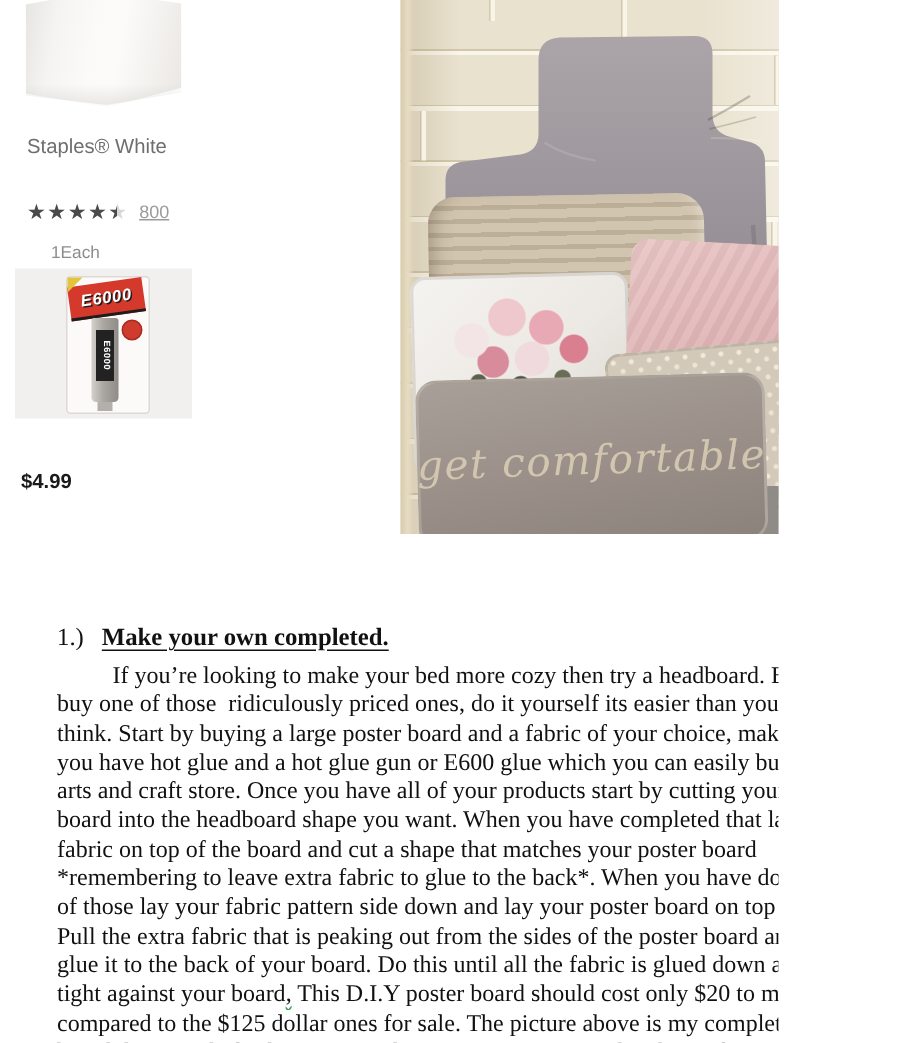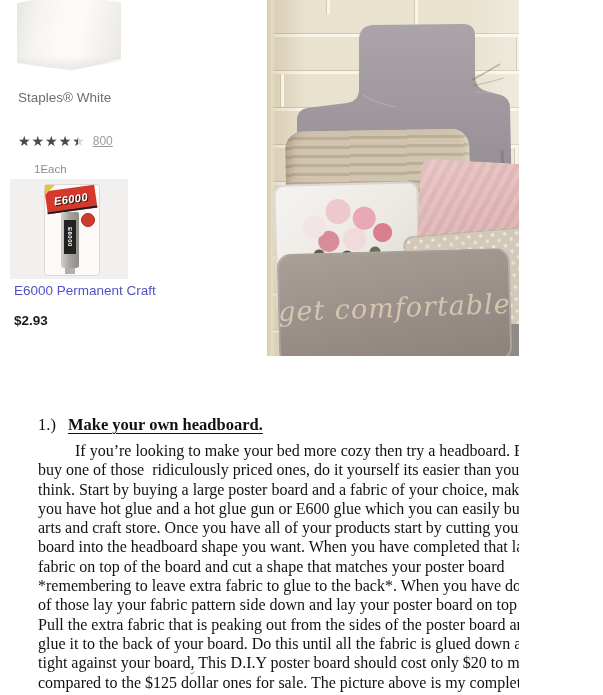--- a/index.html
+++ b/index.html
@@ -134,22 +134,22 @@
         <div class="yellow-corner"></div>
         <div class="tube">
           <div class="tube-label">
               <span>E6000</span>
             </div>
         </div>
         <div class="tube-cap"></div>
         <div class="red-badge"></div>
       </div>
     </div>
-    <div class="e6000-link"><span>E6000 Permanent Craft</span><br></div>
-    <div class="e6000-price">$2.93</div>
+    <div class="e6000-link"><br></div>
+    <div class="e6000-price">$4.99</div>
   </div>
 
   <div class="photo">
     <div class="wall"></div>
     <div class="joint" style="left:148px;top:0;height:33px"></div>
     <div class="joint" style="left:250px;top:37px;height:33px"></div>
     <div class="joint" style="left:256px;top:111px;height:33px"></div>
     <div class="joint" style="left:60px;top:0;height:14px"></div>
     <div class="joint" style="left:14px;top:74px;height:33px"></div>
     <div class="joint" style="left:248px;top:148px;height:20px"></div>
@@ -181,20 +181,20 @@
     <div class="pillow-pink"></div>
     <div class="pillow-dots"></div>
     <div class="bedding"></div>
     <div class="pillow-lumbar">
       <span class="lumbar-text">get comfortable</span>
     </div>
   </div>
 
   <div class="doc-heading">
     <span class="h-num">1.)</span>
-    <span class="h-text">Make your own headboard.</span>
+    <span class="h-text">Make your own completed.</span>
   </div>
 
   <div class="doc-para"><span>If you’re looking to make your bed more cozy then try a headboard. But don’t buy one of those  ridiculously priced ones, do it yourself its easier than you would think. Start by buying a large poster board and a fabric of your choice, make sure you have hot glue and a hot glue gun or E600 glue which you can easily buy from an arts and craft store. Once you have all of your products start by cutting your poster board into the headboard shape you want. When you have completed that lay your fabric on top of the board and cut a shape that matches your poster board *remembering to leave extra fabric to glue to the back*. When you have done both of those lay your fabric pattern side down and lay your poster board on top of that, Pull the extra fabric that is peaking out from the sides of the poster board and hot glue it to the back of your board. Do this until all the fabric is glued down and flush tight against your board</span><span class="flag-comma">,</span><span> This D.I.Y poster board should cost only $20 to make compared to the $125 dollar ones for sale. The picture above is my completed poster board that I made freshman year. This </span><span class="flag-diy">D.I.Y.</span><span> is so easy and is the perfect way to give your bed and room a great finish.</span></div>
 
   <div class="page-number">2</div>
 
 </div>
 
 </body></html>

